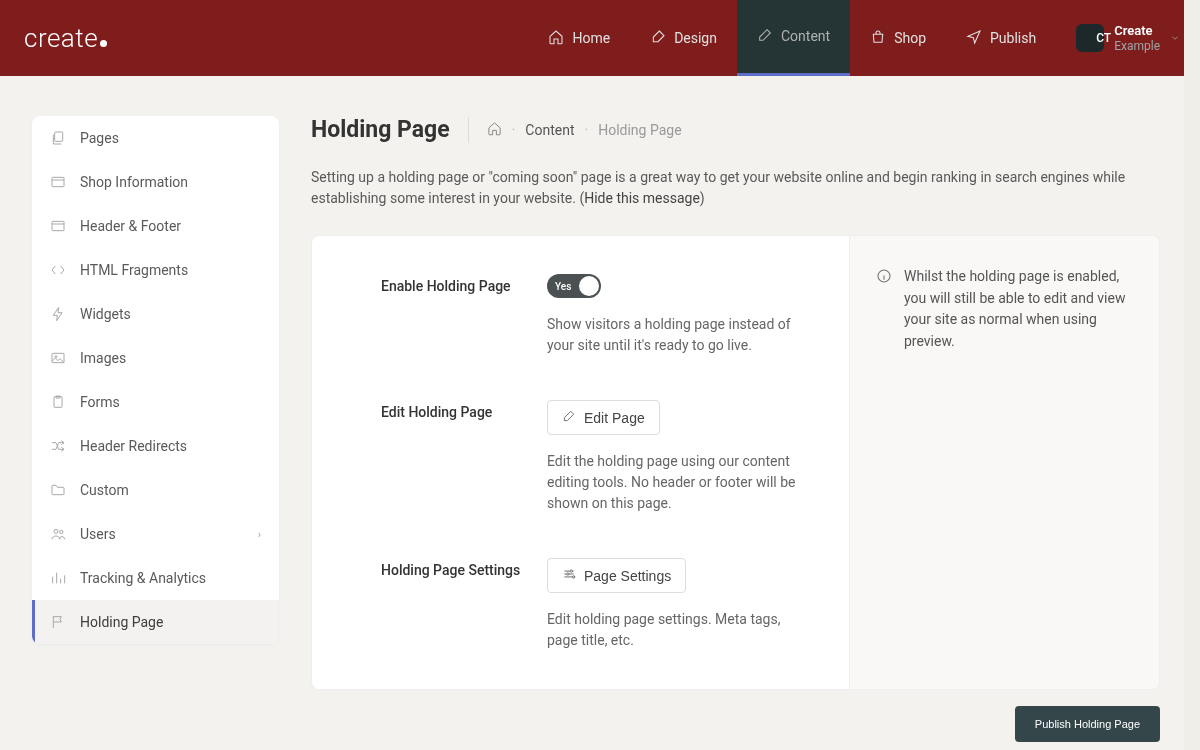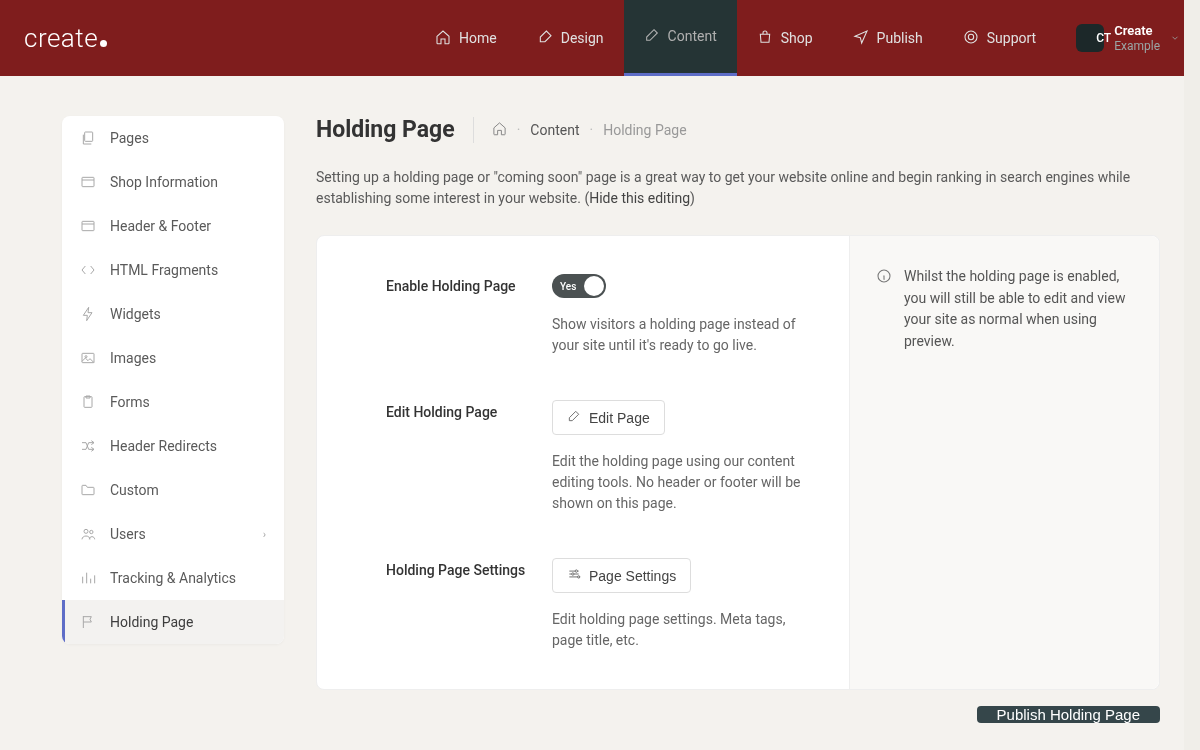--- a/index.html
+++ b/index.html
@@ -17,21 +17,21 @@
 .avatar-box { width: 28px; height: 28px; background: #1c2829; border-radius: 6px; color: #fff; display: flex; align-items: center; justify-content: center; font-size: 12px; font-weight: 500; padding-left: 27px; }
 .user-name-block { display: flex; flex-direction: column; line-height: 1.2; }
 .user-name { color: #fff; font-weight: 600; font-size: 13px; }
 .user-sub { color: #9aa5a5; font-size: 12px; }
 .chev { color: #9aa5a5; }
 
 
 .content-wrap { display: flex; padding: 40px 40px 0 32px; gap: 32px; height: calc(750px - 58px); }
 
 
-.sidebar { width: 222px; background: #fff; border-radius: 8px; box-shadow: 0 1px 3px rgba(0,0,0,0.04); align-self: flex-start; overflow: hidden; margin-left: 30px; }
+.sidebar { width: 247px; background: #fff; border-radius: 8px; box-shadow: 0 1px 3px rgba(0,0,0,0.04); align-self: flex-start; overflow: hidden; }
 .side-item { display: flex; align-items: center; gap: 14px; padding: 14px 18px; color: #5a5a5a; cursor: pointer; font-size: 14px; position: relative; }
 .side-item svg { width: 16px; height: 16px; stroke: #a8a8a8; fill: none; stroke-width: 1.5; }
 .side-item.active { background: #f3f2f0; color: #3d3d3d; }
 .side-item.active::before { content: ""; position: absolute; left: 0; top: 0; bottom: 0; width: 3px; background: #5e6dc7; }
 .side-item .expand { margin-left: auto; color: #a8a8a8; font-size: 11px; }
 
 
 .main { flex: 1; }
 .page-head { display: flex; align-items: center; gap: 18px; margin-bottom: 24px; }
 .page-title { font-size: 23px; font-weight: 700; color: #333; }
@@ -59,21 +59,21 @@
 .toggle .knob { position: absolute; right: 2px; width: 20px; height: 20px; background: #fff; border-radius: 50%; }
 .toggle .tlabel { color: #fff; font-size: 10px; font-weight: 500; margin-left: 8px; }
 
 .btn-outline { display: inline-flex; align-items: center; gap: 8px; padding: 8px 14px; border: 1px solid #ddd; border-radius: 4px; background: #fff; color: #444; cursor: pointer; font-size: 14px; }
 .btn-outline svg { width: 14px; height: 14px; stroke: #666; fill: none; stroke-width: 1.6; }
 
 .info-box { display: flex; gap: 12px; color: #555; font-size: 14px; line-height: 1.55; }
 .info-box svg { width: 16px; height: 16px; stroke: #777; fill: none; stroke-width: 1.6; flex-shrink: 0; margin-top: 2px; }
 
 .actions { display: flex; justify-content: flex-end; margin-top: 16px; padding-bottom: 20px; }
-.btn-primary { background: #35464a; color: #fff; border: none; padding: 0 20px; border-radius: 4px; font-size: 15px; cursor: pointer; }
+.btn-primary { background: #35464a; color: #fff; border: none; padding: 12px 20px; border-radius: 4px; font-size: 11px; cursor: pointer; }
 
 
 .scroll-track { position: fixed; right: 0; top: 0; width: 16px; height: 750px; background: #f0eee9; }
 </style>
 </head>
 <body>
 
 <div class="header">
   <div class="logo">
     <span>create</span>
@@ -102,27 +102,20 @@
       <span><svg viewBox="0 0 24 24">
             <path d="M5 8h14l-1 12H6zM9 8V6a3 3 0 016 0v2"></path>
           </svg></span>
       <span>Shop</span>
     </div>
     <div class="nav-item">
       <span><svg viewBox="0 0 24 24">
             <path d="M3 11l18-8-8 18-2-8z"></path>
           </svg></span>
       <span>Publish</span>
-    </div>
-    <div class="nav-item">
-      <span><svg viewBox="0 0 24 24">
-            <circle cx="12" cy="12" r="9"></circle>
-            <circle cx="12" cy="12" r="4"></circle>
-          </svg></span>
-      <span>Support</span>
     </div>
   </div>
   <div class="user-area">
     <div class="avatar-box">CT</div>
     <div class="user-name-block">
       <span class="user-name">Create</span>
       <span class="user-sub">Example</span>
     </div>
     <span class="chev"><svg width="10" height="10" viewBox="0 0 24 24" fill="none" stroke="currentColor" stroke-width="2">
           <path d="M6 9l6 6 6-6"></path>
@@ -225,21 +218,21 @@
               <path d="M3 11l9-8 9 8v10a1 1 0 01-1 1h-5v-7h-6v7H4a1 1 0 01-1-1z"></path>
             </svg></span>
         <span class="sep">·</span>
         <a>Content</a>
         <span class="sep">·</span>
         <span class="crumb-current">Holding Page</span>
       </div>
     </div>
 
     <p class="intro">
-      <span>Setting up a holding page or "coming soon" page is a great way to get your website online and begin ranking in search engines while establishing some interest in your website. (</span><span class="hide-link">Hide this editing</span><span>)</span>
+      <span>Setting up a holding page or "coming soon" page is a great way to get your website online and begin ranking in search engines while establishing some interest in your website. (</span><span class="hide-link">Hide this message</span><span>)</span>
     </p>
 
     <div class="card">
       <div class="card-main">
 
         <div class="field-row">
           <div class="field-label">Enable Holding Page</div>
           <div class="field-body">
             <div class="toggle">
               <span class="tlabel">Yes</span>

